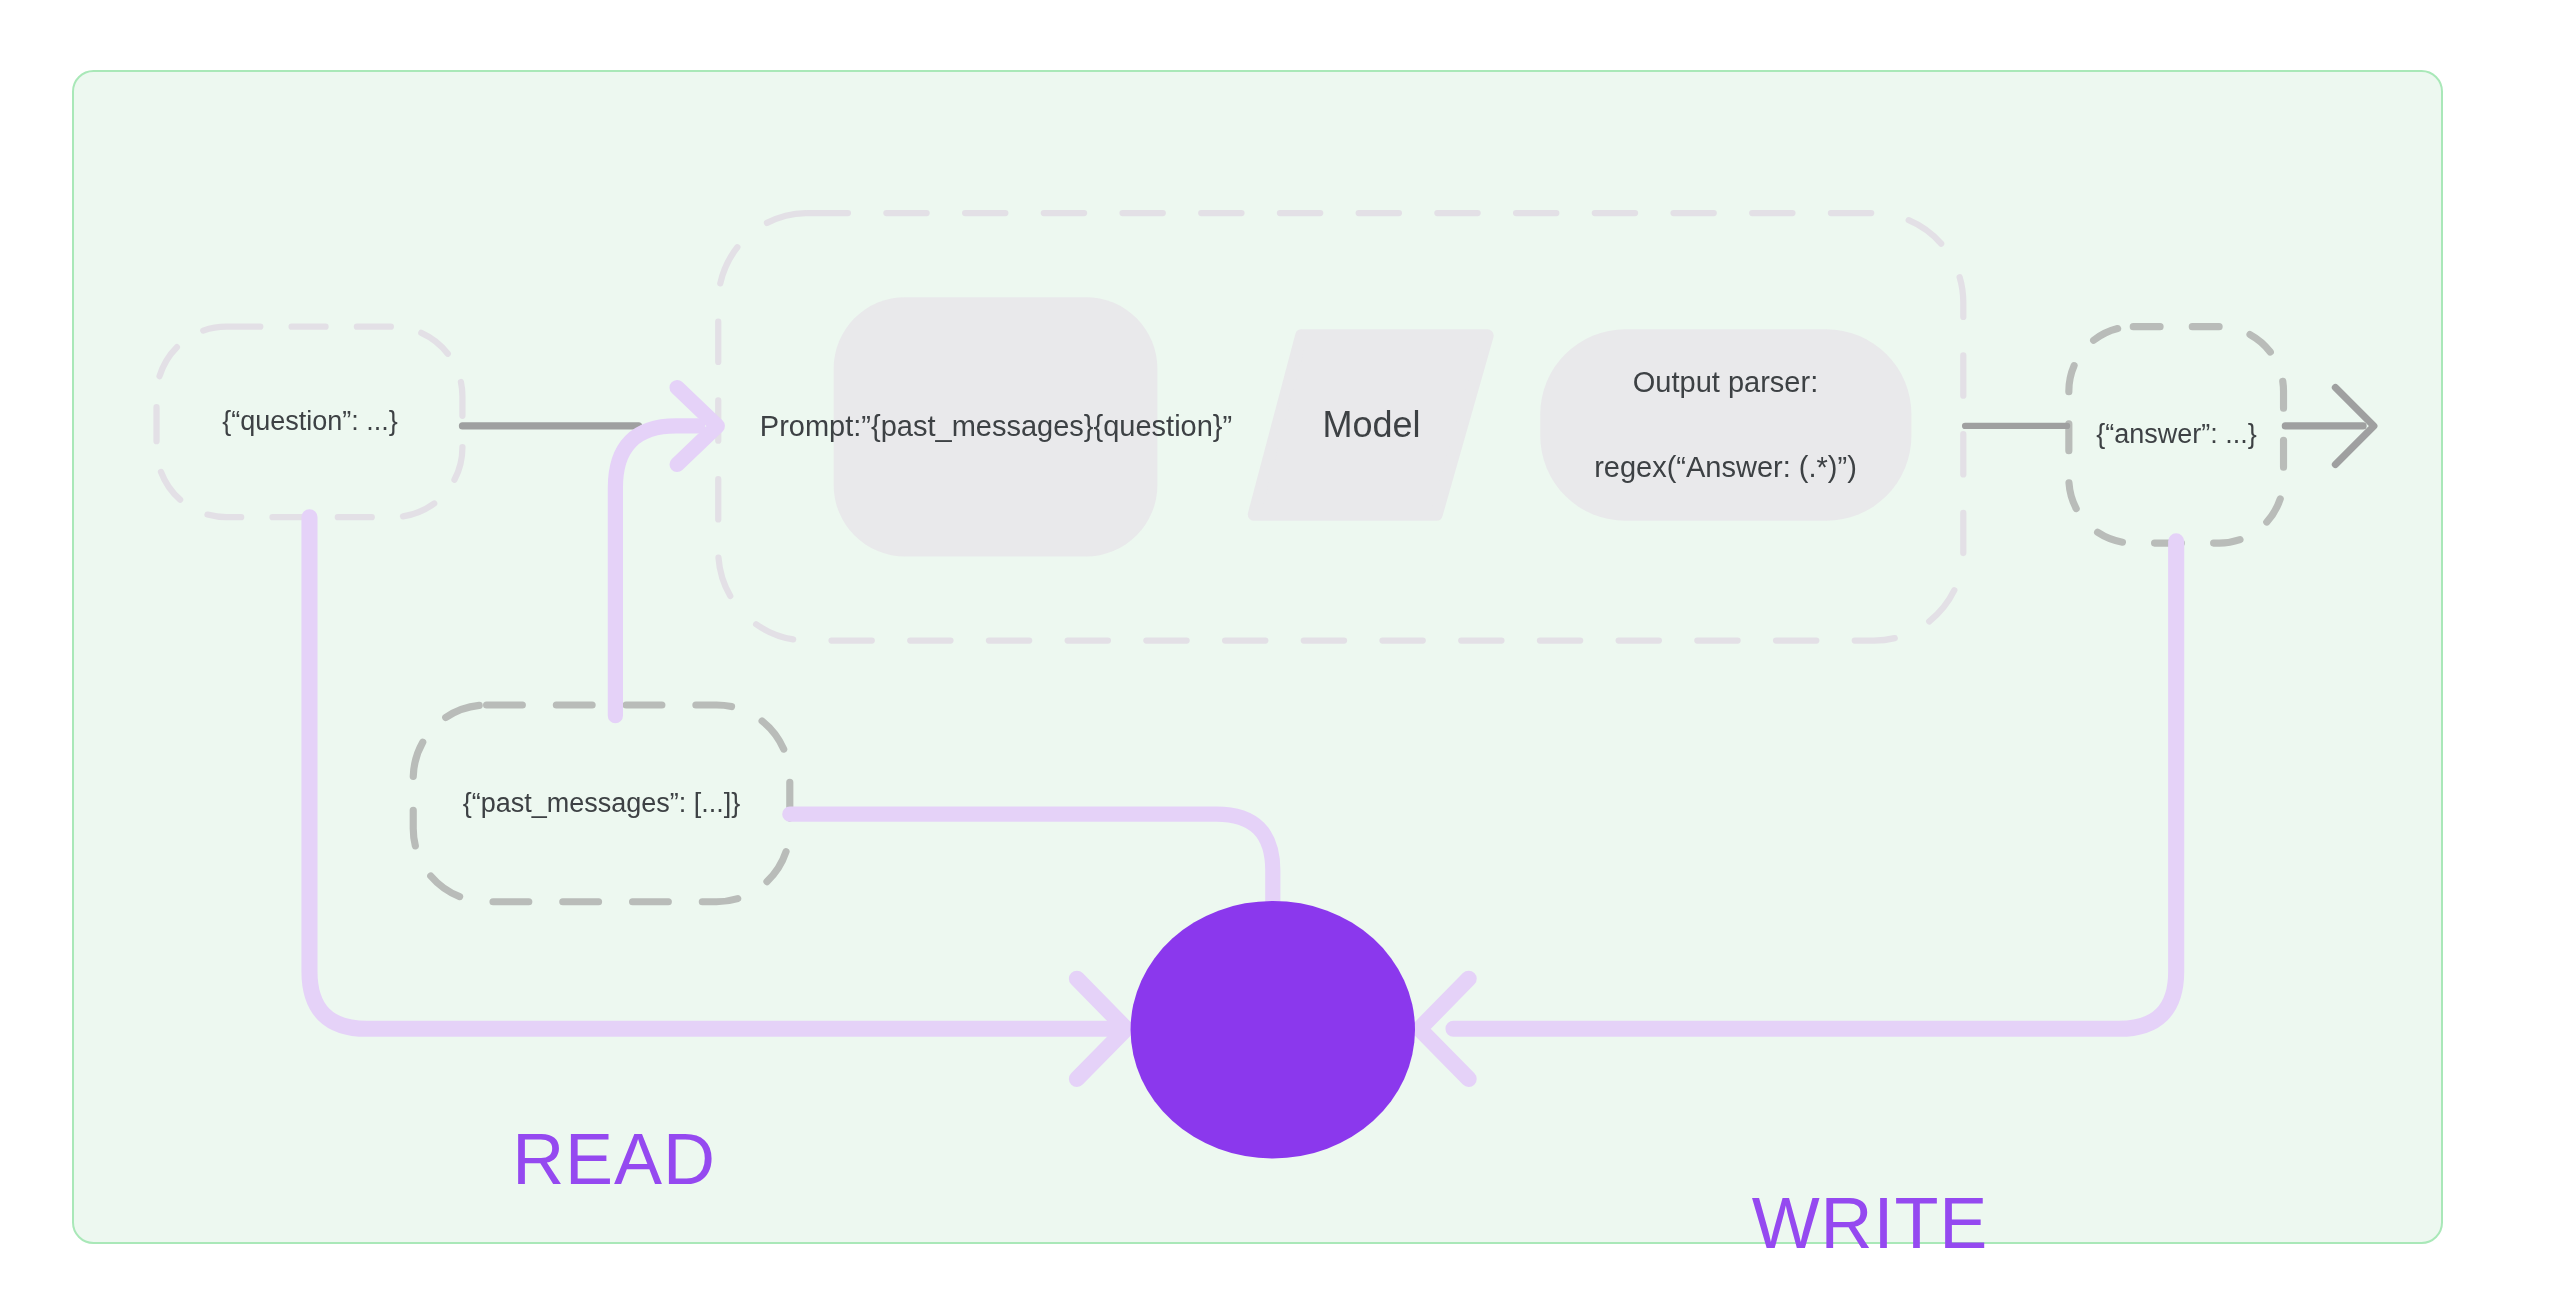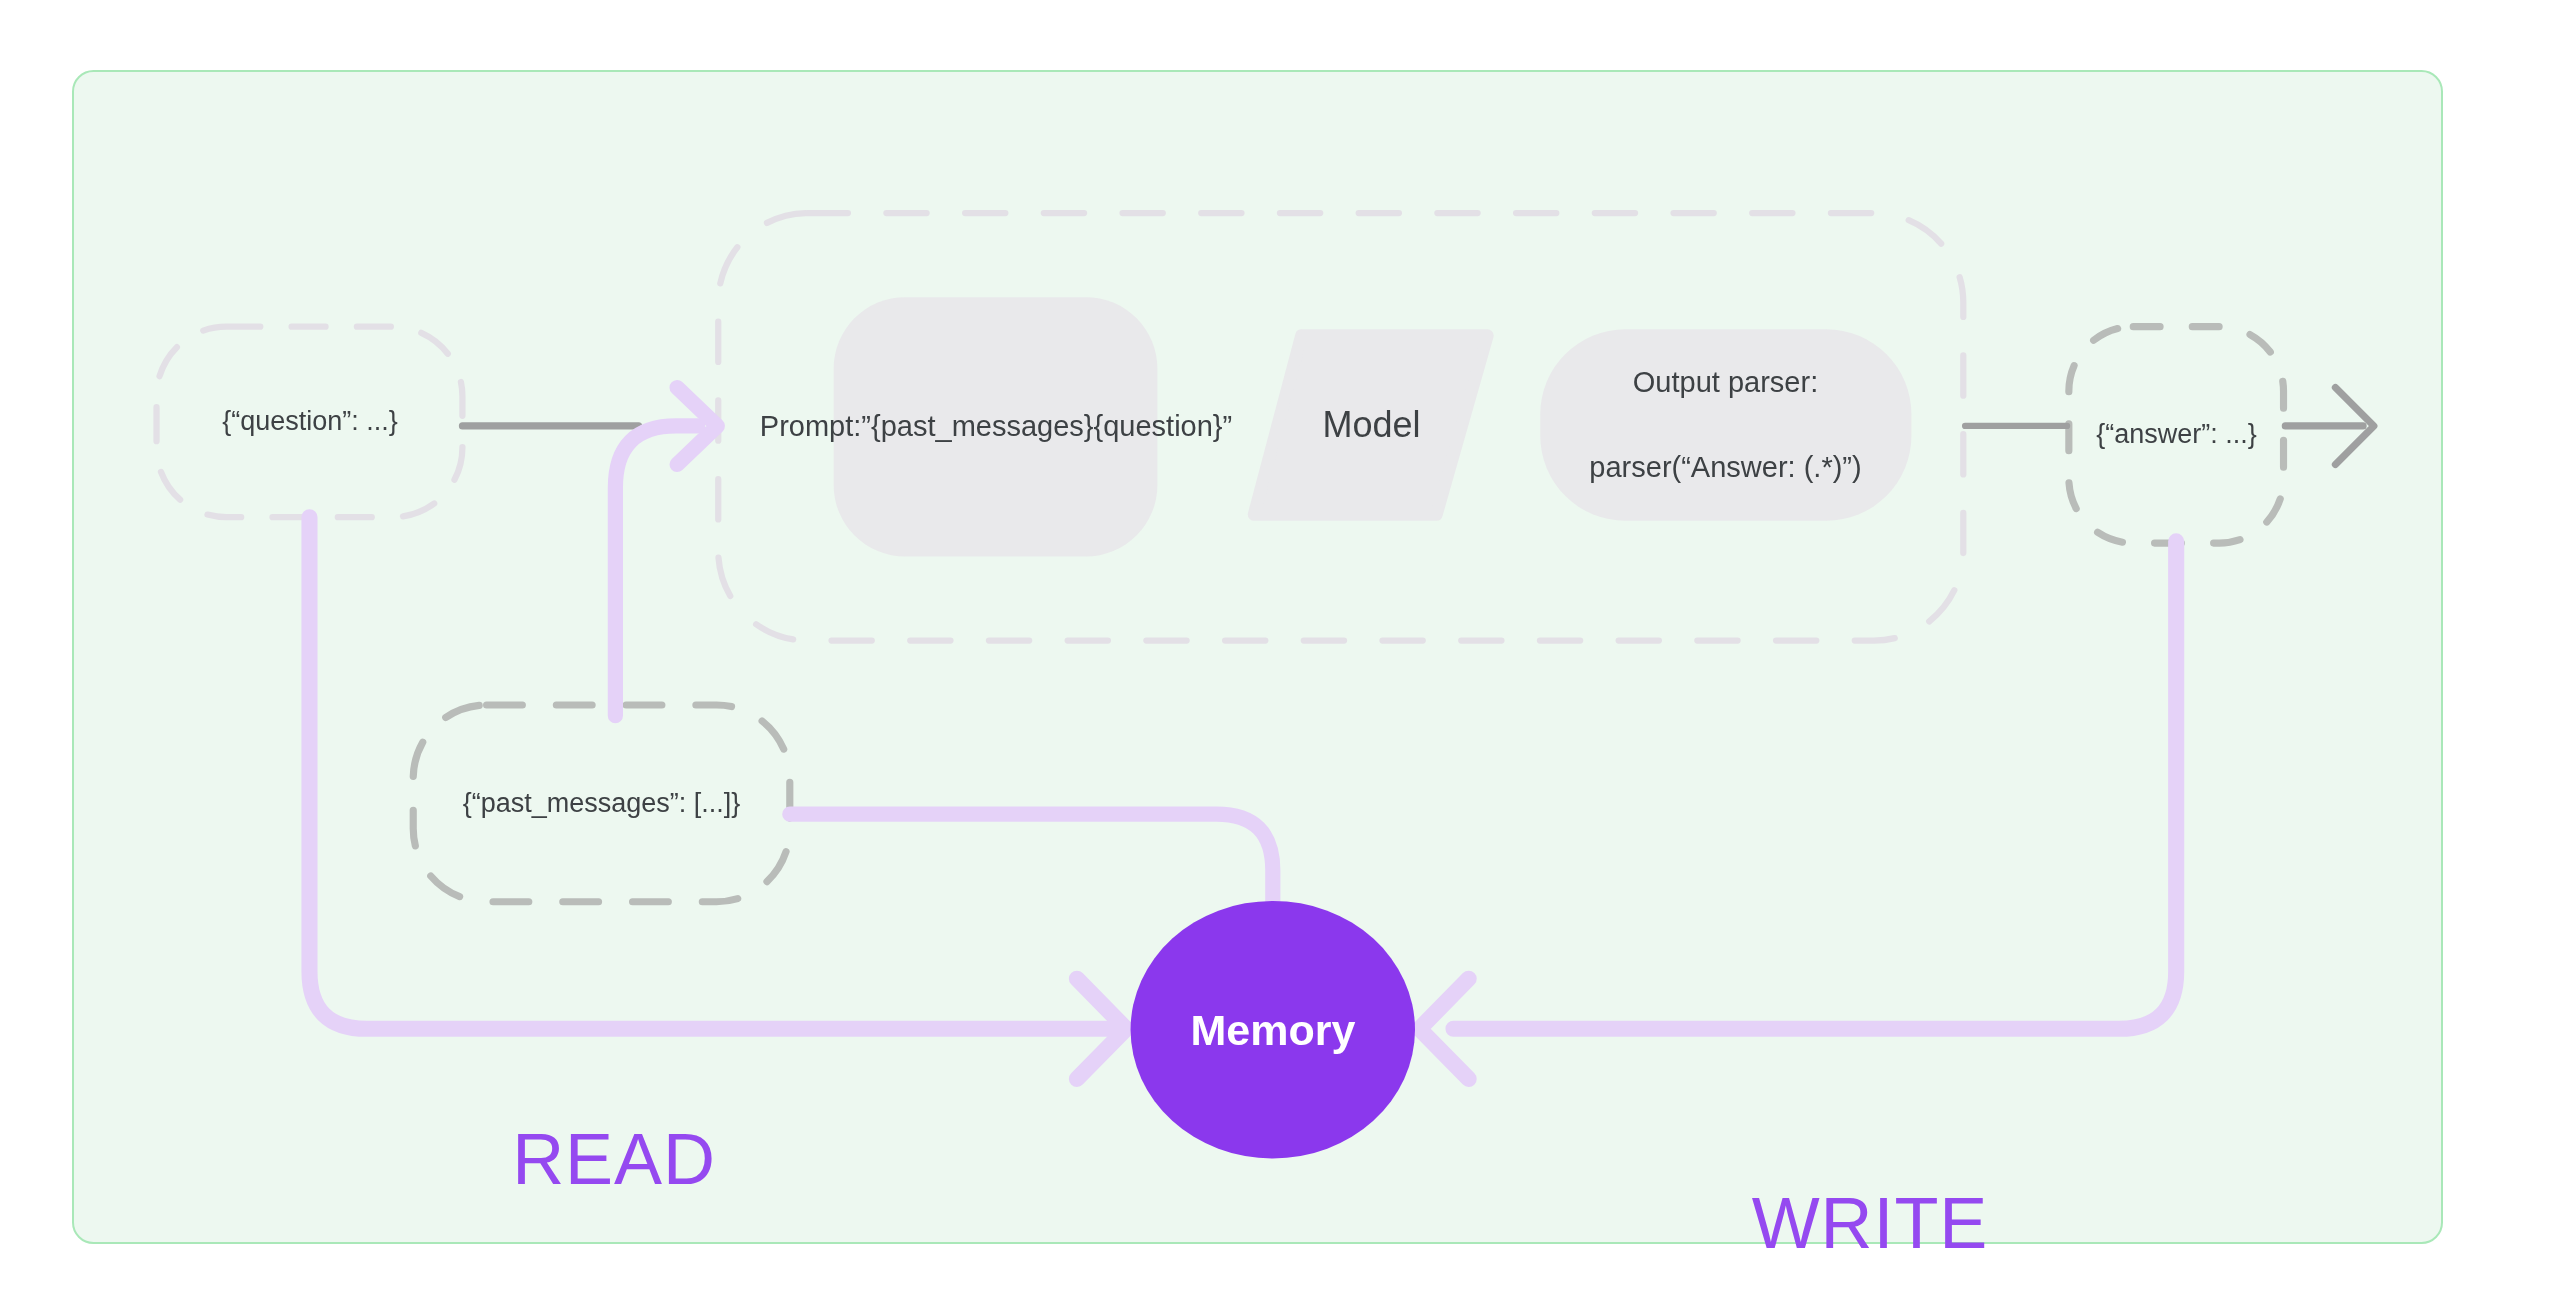--- a/index.html
+++ b/index.html
@@ -122,26 +122,25 @@
   <div class="label lbl-prompt">
     <div>Prompt:</div>
     <div>”{past_messages}</div>
     <div>{question}”</div>
   </div>
 
   <div class="label lbl-model">Model</div>
 
   <div class="label lbl-parser">
     <div>Output parser:</div>
-    <div>parser(“Answer: (.*)”)</div>
+    <div>regex(“Answer: (.*)”)</div>
   </div>
 
   <div class="label lbl-answer">{“answer”: ...}</div>
 
   <div class="label lbl-past">{“past_messages”: [...]}</div>
 
-  <div class="label lbl-memory">Memory</div>
 
   <div class="label lbl-read">READ</div>
 
   <div class="label lbl-write">WRITE</div>
 </div>
 
 
 </body></html>

